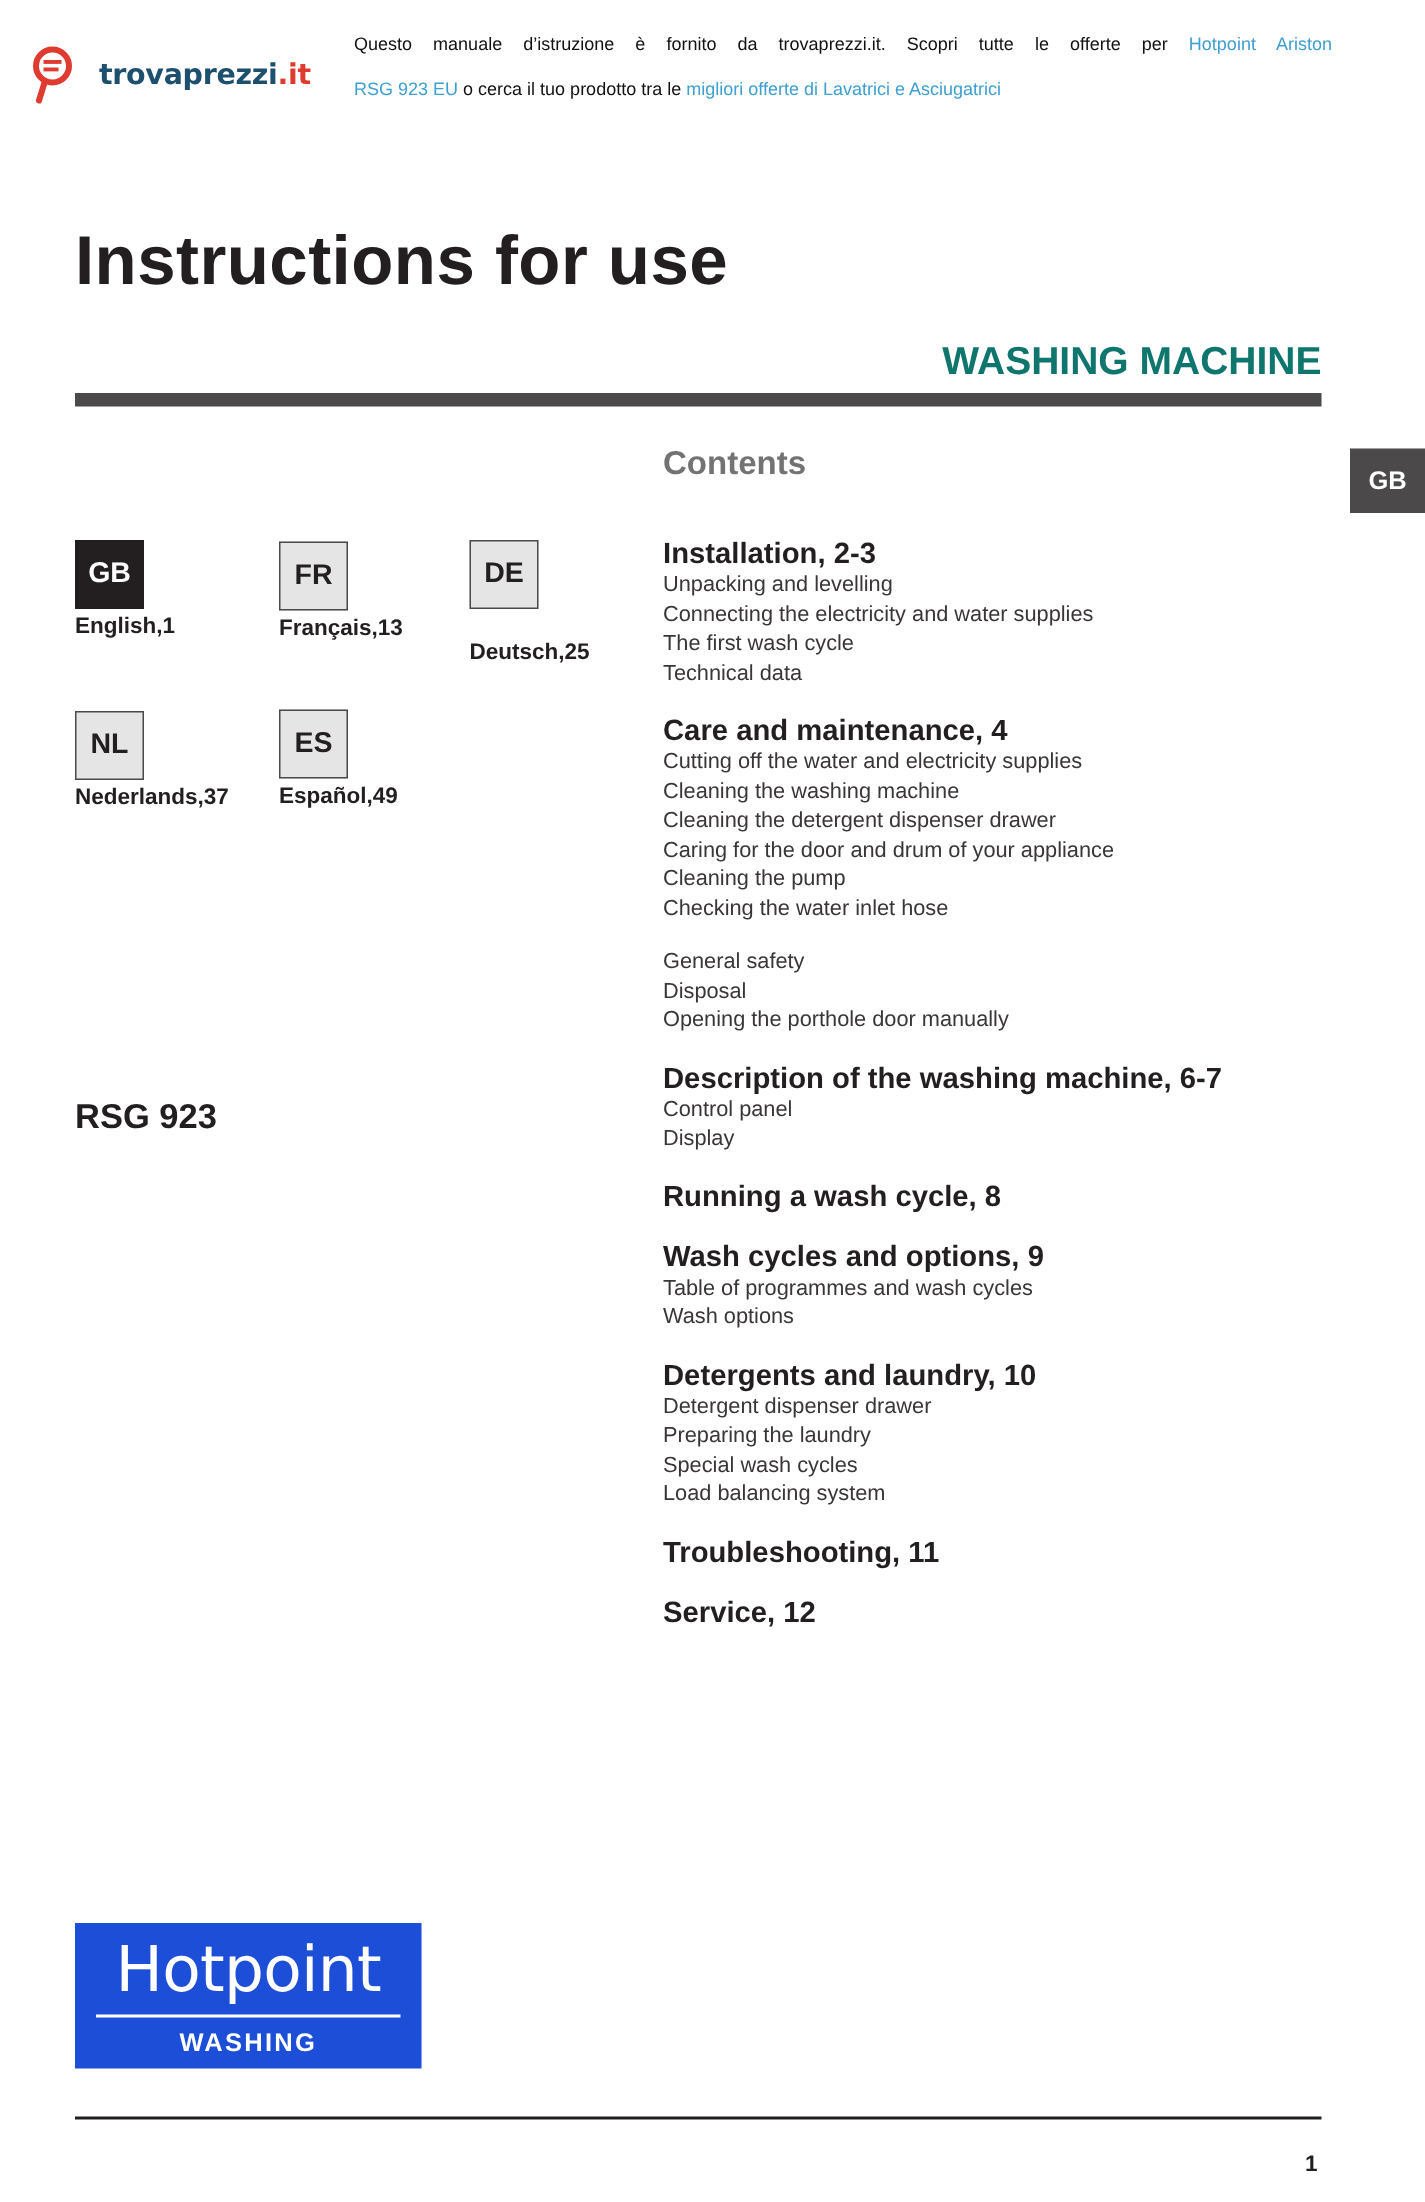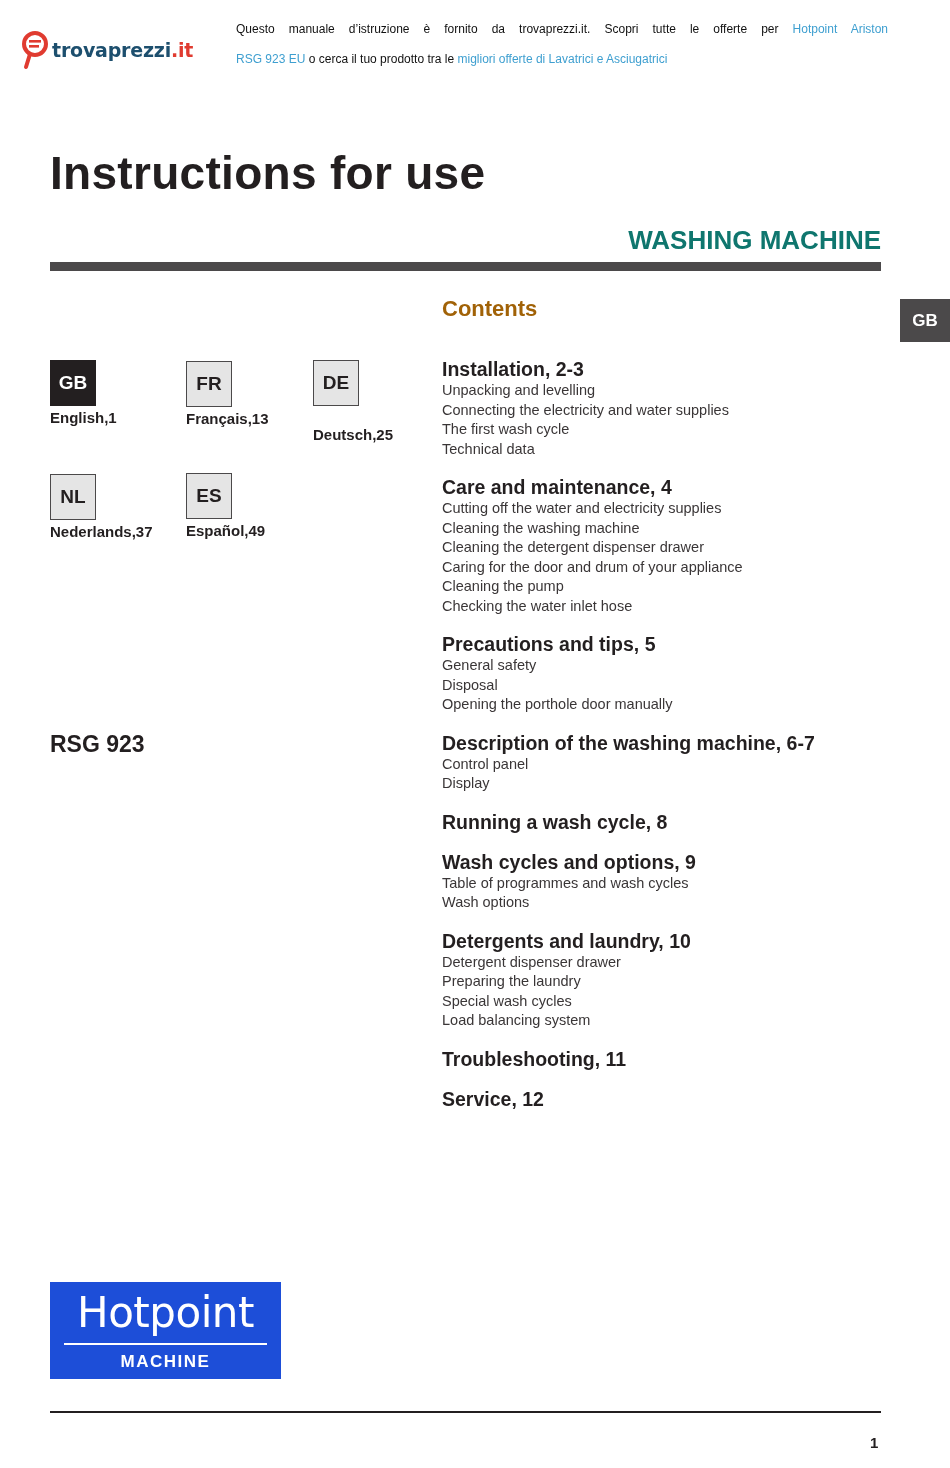--- a/index.html
+++ b/index.html
@@ -4,21 +4,21 @@
 <style>
   html, body { margin:0; padding:0; background:#ffffff; }
   body { width:950px; height:1468px; position:relative; overflow:hidden;
          font-family:"Liberation Sans", sans-serif; color:#231f20; }
   .abs { position:absolute; }
 
   
   .tp-logo { left:20px; top:30px; height:40px; display:flex; align-items:center; }
   .tp-logo svg { width:30px; height:40px; }
   .tp-word { font-family:"DejaVu Sans", sans-serif; font-weight:bold; font-size:19px;
-             color:#1d4f6e; margin-left:2px; letter-spacing:-0.2px; }
+             color:#1d4f6e; margin-left:16px; letter-spacing:-0.2px; }
   .tp-word .dot { color:#e03b30; }
   .banner { left:236px; width:652px; top:15px; font-size:12px; color:#111; line-height:29.5px; }
   .banner .line1 { text-align:justify; text-align-last:justify; }
   .banner a { color:#3e9fd0; text-decoration:none; }
 
   
   .title { left:50px; top:146px; font-size:46px; font-weight:bold; color:#231f20; letter-spacing:0.3px; }
   .subtitle { right:69px; top:225px; font-size:26px; font-weight:bold; color:#0f766e; }
   .top-rule { left:50px; top:262px; width:831px; height:9px; background:#4b494a; }
 
@@ -28,21 +28,21 @@
   
   .lang { position:absolute; }
   .lang .box { width:44px; height:44px; border:1.5px solid #4b494a; display:flex; align-items:center;
                justify-content:center; font-weight:bold; font-size:19px; color:#231f20; background:#e5e5e5; }
   .lang .box.active { background:#231f20; color:#fff; border-color:#231f20; }
   .lang .lbl { margin-top:3px; font-weight:bold; font-size:15px; color:#231f20; white-space:nowrap; }
 
   .model { left:50px; top:731px; font-size:23px; font-weight:bold; color:#231f20; }
 
   
-  .contents-title { left:442px; top:296px; font-size:22px; font-weight:bold; color:#a16207; }
+  .contents-title { left:442px; top:296px; font-size:22px; font-weight:bold; color:#737373; }
   .toc { left:442px; top:357px; width:440px; }
   .sec { margin-bottom:16px; }
   .sec h3 { margin:0; font-size:19.5px; font-weight:bold; line-height:24px; color:#231f20; }
   .sec .item { font-size:14.5px; line-height:19.5px; color:#3a3637; }
 
   
   .hp-logo { left:50px; top:1282px; width:231px; height:97px; background:#1d4ed8; color:#fff; }
   .hp-logo .brand { position:absolute; left:0; right:0; top:6px; text-align:center;
                     font-family:"DejaVu Sans", sans-serif; font-size:42px; letter-spacing:-0.5px; }
   .hp-logo .bar { position:absolute; left:14px; right:14px; top:61px; height:2px; background:#fff; }
@@ -110,21 +110,20 @@
   <div class="sec">
     <h3>Care and maintenance, 4</h3>
     <div class="item">Cutting off the water and electricity supplies</div>
     <div class="item">Cleaning the washing machine</div>
     <div class="item">Cleaning the detergent dispenser drawer</div>
     <div class="item">Caring for the door and drum of your appliance</div>
     <div class="item">Cleaning the pump</div>
     <div class="item">Checking the water inlet hose</div>
   </div>
   <div class="sec">
-    <h3>Precautions and tips, 5</h3>
     <div class="item">General safety</div>
     <div class="item">Disposal</div>
     <div class="item">Opening the porthole door manually</div>
   </div>
   <div class="sec">
     <h3>Description of the washing machine, 6-7</h3>
     <div class="item">Control panel</div>
     <div class="item">Display</div>
   </div>
   <div class="sec">
@@ -146,17 +145,17 @@
     <h3>Troubleshooting, 11</h3>
   </div>
   <div class="sec">
     <h3>Service, 12</h3>
   </div>
 </div>
 
 <div class="abs hp-logo">
   <div class="brand">Hotpoint</div>
   <div class="bar"></div>
-  <div class="sub">MACHINE</div>
+  <div class="sub">WASHING</div>
 </div>
 
 <div class="abs bottom-rule"></div>
 <div class="abs page-num">1</div>
 
 </body></html>

